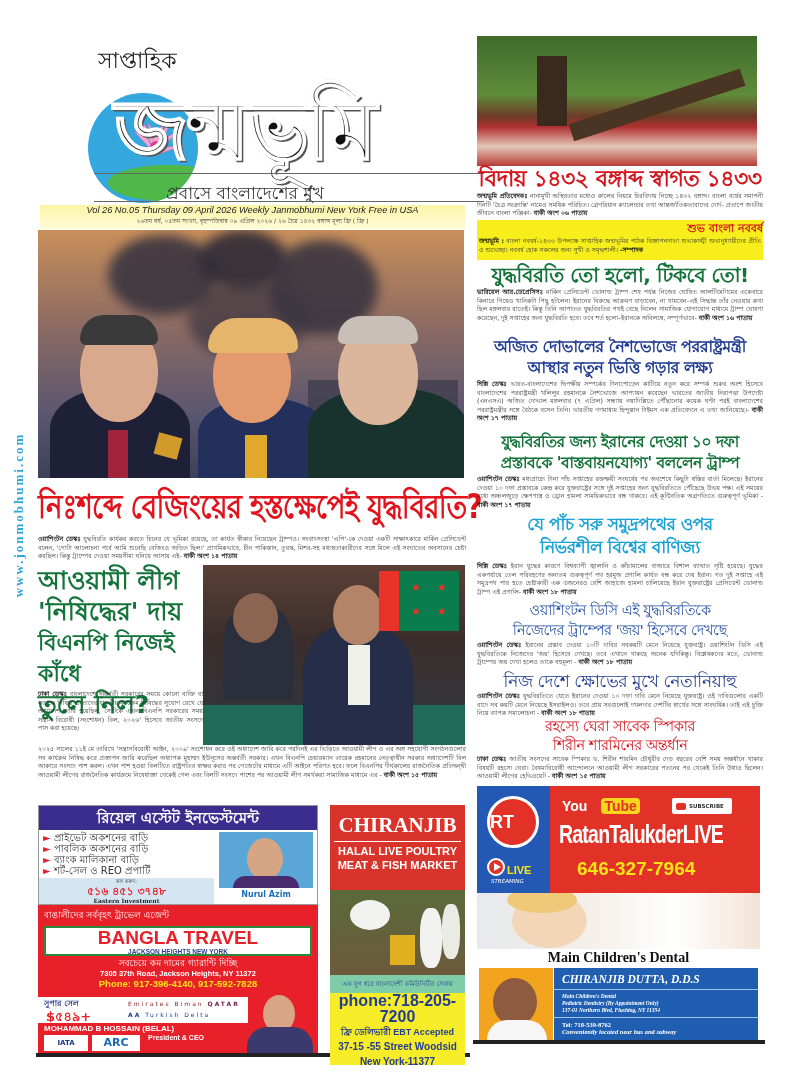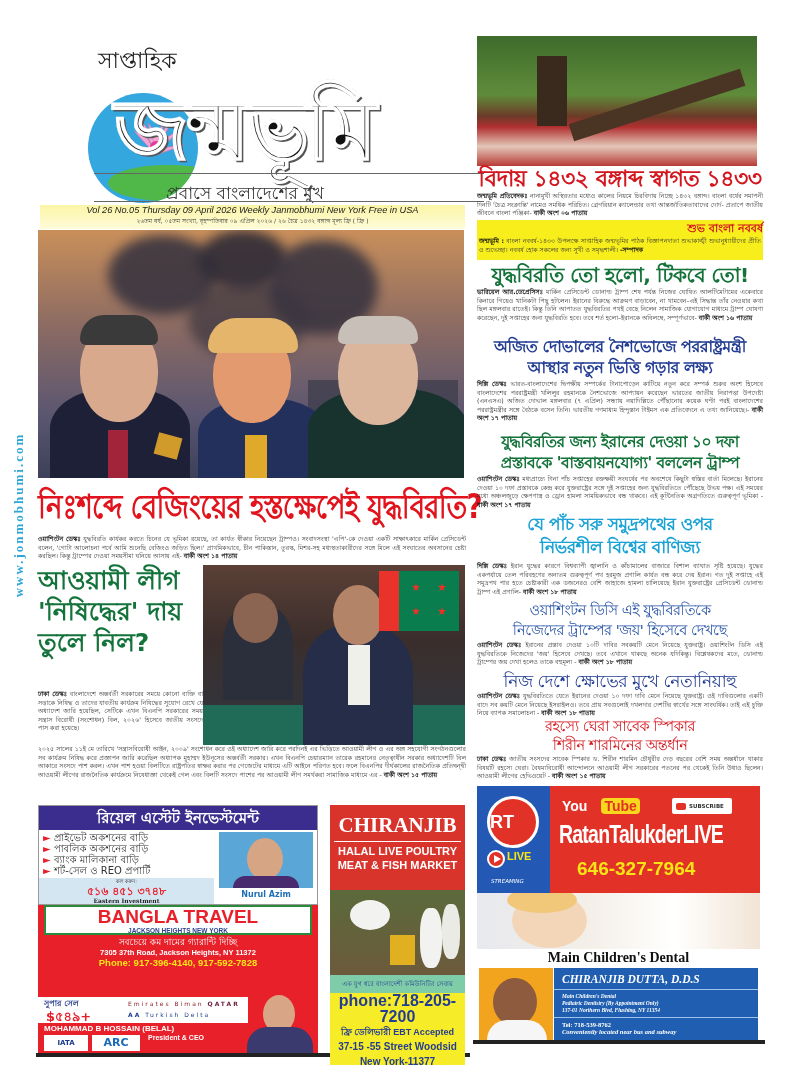--- a/index.html
+++ b/index.html
@@ -115,20 +115,21 @@
 <div id="lead-head" class="abs">নিঃশব্দে বেজিংয়ের হস্তক্ষেপেই যুদ্ধবিরতি?</div>
 <div id="lead-body" class="abs body-text">
   <b>ওয়াশিংটন ডেস্কঃ</b>
   <span>যুদ্ধবিরতি কার্যকর করতে চিনের যে ভূমিকা রয়েছে, তা কার্যত স্বীকার নিয়েছেন ট্রাম্পও। সংবাদসংস্থা 'এপি'-কে দেওয়া একটি সাক্ষাৎকারে মার্কিন প্রেসিডেন্ট বলেন, 'গোটা আলোচনা পর্বে আমি শুনেছি বেজিংও জড়িত ছিল।' প্রাথমিকভাবে, চীন পাকিস্তান, তুরস্ক, মিশর-সহ মধ্যস্থতাকারীদের সঙ্গে মিলে এই সংঘাতের অবসানের চেষ্টা করছিল। কিন্তু ট্রাম্পের দেওয়া সময়সীমা ঘনিয়ে আসায় এই-</span>
   <span class="more">বাকী অংশ ১৪ পাতায়</span>
 </div>
 
 <div id="awami-head" class="abs">
   <div>আওয়ামী লীগ</div>
   <div>'নিষিদ্ধের' দায়</div>
+  <div style="font-size:22px">বিএনপি নিজেই কাঁধে</div>
   <div>তুলে নিল?</div>
 </div>
 <div id="awami-body" class="abs body-text">
   <b>ঢাকা ডেস্কঃ</b>
   <span>বাংলাদেশে অন্তর্বর্তী সরকারের সময়ে কোনো ব্যক্তি বা সত্তাকে নিষিদ্ধ ও তাদের যাবতীয় কার্যক্রম নিষিদ্ধের সুযোগ রেখে যে অধ্যাদেশ জারি হয়েছিল, সেটিকে এখন বিএনপি সরকারের সময় সন্ত্রাস বিরোধী (সংশোধন) বিল, ২০২৬' হিসেবে জাতীয় সংসদে পাস করা হয়েছে।</span>
 </div>
 <div id="parliament-photo" class="abs">
   <div style="position:absolute;left:0;bottom:0;width:100%;height:40px;background:#1f6b57"></div>
   <div style="position:absolute;left:20px;top:40px;width:70px;height:95px;border-radius:40% 40% 0 0;background:#2b2f3c"></div>
   <div style="position:absolute;left:30px;top:28px;width:45px;height:50px;border-radius:50%;background:#8c6552"></div>
@@ -247,20 +248,21 @@
     <div style="font-size:6px;font-weight:bold;color:#222;line-height:7px;font-family:'DejaVu Serif',serif">Eastern Investment</div>
   </div>
   <div style="position:absolute;left:180px;top:26px;width:94px;height:70px;background:#5aa6d6">
     <div style="position:absolute;left:28px;top:6px;width:36px;height:42px;border-radius:50%;background:#d6a584"></div>
     <div style="position:absolute;left:14px;top:44px;width:66px;height:12px;border-radius:20px 20px 0 0;background:#472b6e"></div>
     <div style="position:absolute;left:0;bottom:0;width:100%;height:14px;background:#fff;color:#1e6fb5;font-size:8px;font-weight:bold;text-align:center;line-height:14px">Nurul Azim</div>
   </div>
 </div>
 
 <div id="ad-travel" class="ad">
+  <div style="color:#fff;font-size:9px;padding:3px 6px;white-space:nowrap">বাঙালীদের সর্ববৃহৎ ট্রাভেল এজেন্ট</div>
   <div style="margin:0 6px;background:#fff;border:2px solid #2a8a3a;text-align:center;height:30px">
     <div style="color:#e8202a;font-size:19px;font-weight:bold;line-height:20px;font-family:'Liberation Sans',sans-serif">BANGLA TRAVEL</div>
     <div style="color:#2a3f8e;font-size:6.5px;font-weight:bold;line-height:7px;font-family:'Liberation Sans',sans-serif">JACKSON HEIGHTS NEW YORK</div>
   </div>
   <div style="color:#fff;text-align:center;font-size:9px;line-height:11px;margin-top:2px">সবচেয়ে কম দামের গ্যারান্টি দিচ্ছি</div>
   <div style="color:#fff;text-align:center;font-size:7.5px;font-weight:bold;line-height:9px;font-family:'Liberation Sans',sans-serif">7305 37th Road, Jackson Heights, NY 11372</div>
   <div style="color:#f9e416;text-align:center;font-size:9.5px;font-weight:bold;line-height:12px;font-family:'Liberation Sans',sans-serif">Phone: 917-396-4140, 917-592-7828</div>
   <div style="position:absolute;left:0;top:92px;width:210px;height:26px;background:#fff">
     <div style="position:absolute;left:6px;top:0;font-size:8px;color:#2a3f8e;font-weight:bold">সুপার সেল</div>
     <div style="position:absolute;left:8px;top:10px;font-size:13px;color:#e8202a;font-weight:bold">$৫৪৯+</div>
@@ -302,21 +304,21 @@
     <div style="font-size:16px;font-weight:bold;color:#233d93;line-height:16px">phone:718-205-7200</div>
     <div style="font-size:9px;font-weight:bold;color:#233d93;line-height:14px;white-space:nowrap">ফ্রি ডেলিভারী EBT Accepted</div>
     <div style="font-size:10px;font-weight:bold;color:#233d93;line-height:16px;white-space:nowrap">37-15 -55 Street Woodsid</div>
     <div style="font-size:10px;font-weight:bold;color:#233d93;line-height:14px">New York-11377</div>
   </div>
 </div>
 
 <div id="ad-rt" class="ad">
   <div style="position:absolute;left:0;top:0;width:73px;height:100%;background:#2359b5">
     <div style="position:absolute;left:10px;top:10px;width:52px;height:52px;border-radius:50%;background:#e23228;border:3px solid #fff;color:#fff;font-size:18px;font-weight:bold;text-align:left;line-height:46px;font-family:'Liberation Sans',sans-serif">RT</div>
-    <div style="position:absolute;left:10px;top:64px;display:flex;align-items:flex-start">
+    <div style="position:absolute;left:10px;top:72px;display:flex;align-items:flex-end">
       <div style="width:18px;height:18px;border-radius:50%;background:#e23228;border:2px solid #fff;position:relative">
           <div style="position:absolute;left:5px;top:3px;border-left:7px solid #fff;border-top:4px solid transparent;border-bottom:4px solid transparent"></div>
         </div>
       <div style="color:#f9e416;font-size:11px;font-weight:bold;margin-left:2px;font-family:'Liberation Sans',sans-serif">LIVE</div>
     </div>
     <div style="position:absolute;left:14px;top:92px;color:#fff;font-size:5.5px;font-style:italic">STREAMING</div>
   </div>
   <div style="position:absolute;left:85px;top:12px;display:flex;align-items:flex-end;font-family:'Liberation Sans',sans-serif">
     <span style="color:#fff;font-size:14px;font-weight:bold">You</span>
     <span style="background:#f9d71c;color:#e23228;font-size:14px;font-weight:bold;padding:0 3px;border-radius:4px;margin-left:14px">Tube</span>

